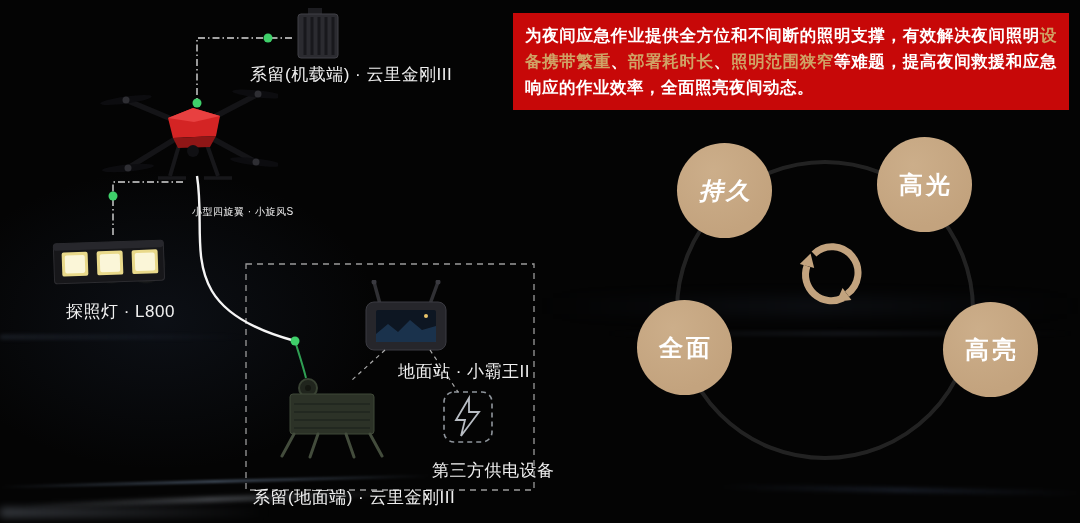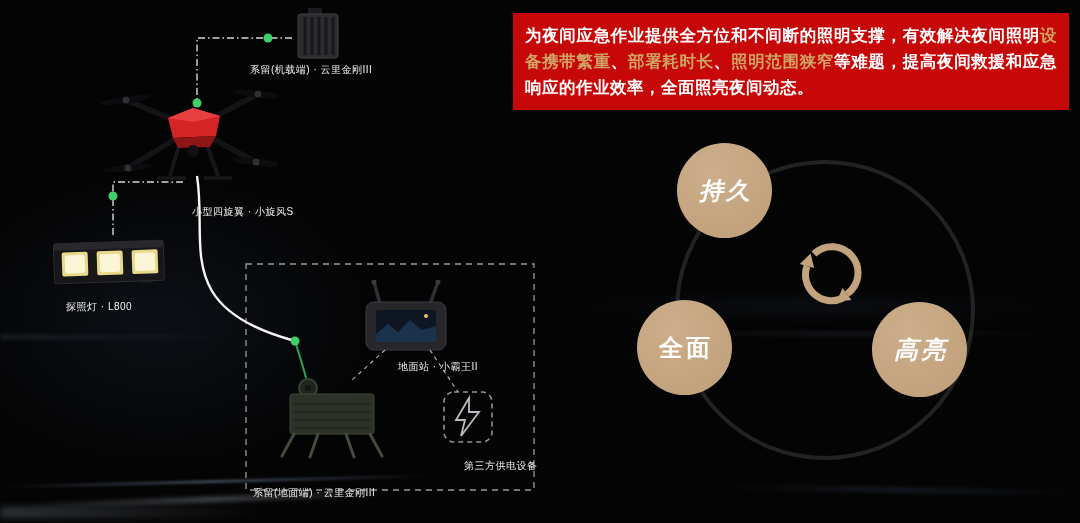--- a/index.html
+++ b/index.html
@@ -26,27 +26,27 @@
     background:linear-gradient(90deg,rgba(150,170,210,0),rgba(152,172,212,.16),rgba(150,170,210,0));}
   .st6{left:0;top:335px;width:250px;height:4px;filter:blur(2px);
     background:linear-gradient(90deg,rgba(132,152,192,.18),rgba(132,152,192,0));}
   .st7{left:720px;top:488px;width:360px;height:4px;transform:rotate(1deg);filter:blur(2px);
     background:linear-gradient(90deg,rgba(110,140,200,0),rgba(112,142,202,.20),rgba(110,140,200,0));}
 
   
   .dev,.connectors{position:absolute;}
   .connectors{left:0;top:0;z-index:6;}
   .dev{z-index:4;}
-  .lbl{position:absolute;z-index:7;font-size:10px;color:#f0f0f0;white-space:nowrap;letter-spacing:.5px;}
+  .lbl{position:absolute;z-index:7;font-size:17px;color:#f0f0f0;white-space:nowrap;letter-spacing:.5px;}
   .lbl-battery{left:250px;top:63px;}
   .lbl-drone{left:192px;top:205px;font-size:10px;}
   .lbl-light{left:66px;top:300px;}
   .lbl-gs{left:398px;top:360px;}
   .lbl-gt{left:253px;top:486px;}
-  .lbl-power{left:432px;top:459px;margin-left:32px;}
+  .lbl-power{left:432px;top:459px;}
 
   
   .banner{
     position:absolute;left:513px;top:13px;width:556px;box-sizing:border-box;
     background:var(--banner-bg,#c70808);
     padding:9px 12px 10px;z-index:5;
     font-size:16.5px;font-weight:700;line-height:26px;letter-spacing:.5px;
     text-align:justify;color:#fff;
   }
   .banner .hl{color:var(--banner-highlight,#d0a265);}
@@ -58,21 +58,21 @@
   .cycle{position:absolute;left:788px;top:228px;}
   .fc{
     position:absolute;width:95px;height:95px;border-radius:50%;
     background:radial-gradient(circle at 38% 30%,#ccae8a,var(--feature-circle,#c3a37e) 70%);
     display:flex;align-items:center;justify-content:center;
     font-size:24px;font-weight:700;color:#fff;letter-spacing:3px;text-indent:3px;
   }
   .fc0{left:677px;top:143px;font-style:italic;}
   .fc1{left:877px;top:137px;}
   .fc2{left:637px;top:300px;}
-  .fc3{left:872px;top:302px;font-style:italic;}
+  .fc3{left:943px;top:302px;}
   .fc4{left:783px;top:407px;}
 
   .dashline{stroke:#d8d8d8;stroke-width:1.4;fill:none;stroke-dasharray:7 3 1.5 3;}
   .dashline2{stroke:#aaaaaa;stroke-width:1.2;fill:none;stroke-dasharray:4 4;}
   .dashrect{stroke:#9a9a9a;stroke-width:1.3;fill:none;stroke-dasharray:6 5;}
   .gdot{fill:var(--connector-dot,#3fd06a);}
   .tether{stroke:#f5f5f5;stroke-width:2.4;fill:none;}
   .tether-tail{stroke:#2f9e53;stroke-width:2;fill:none;}
 </style>
 </head>
@@ -218,17 +218,18 @@
 
   <div class="features">
     <div class="ring"></div>
     <svg class="cycle" width="88" height="88" viewBox="0 0 88 88">
       <path d="M26 26 A26 26 0 1 1 59 66" fill="none" stroke="var(--feature-circle,#c3a37e)" stroke-width="7"></path>
       <polygon points="0,-7.5 13,0 0,7.5" fill="var(--feature-circle,#c3a37e)" transform="translate(59,66) rotate(144)"></polygon>
       <path d="M55 70 A26 26 0 0 1 19 38" fill="none" stroke="var(--feature-circle,#c3a37e)" stroke-width="7"></path>
       <polygon points="0,-7.5 13,0 0,7.5" fill="var(--feature-circle,#c3a37e)" transform="translate(19,38) rotate(-74)"></polygon>
     </svg>
     <div class="fc fc0">持久</div>
+    <div class="fc fc1">高光</div>
     <div class="fc fc2">全面</div>
     <div class="fc fc3">高亮</div>
   </div>
 
 </div>
 
 </body></html>

